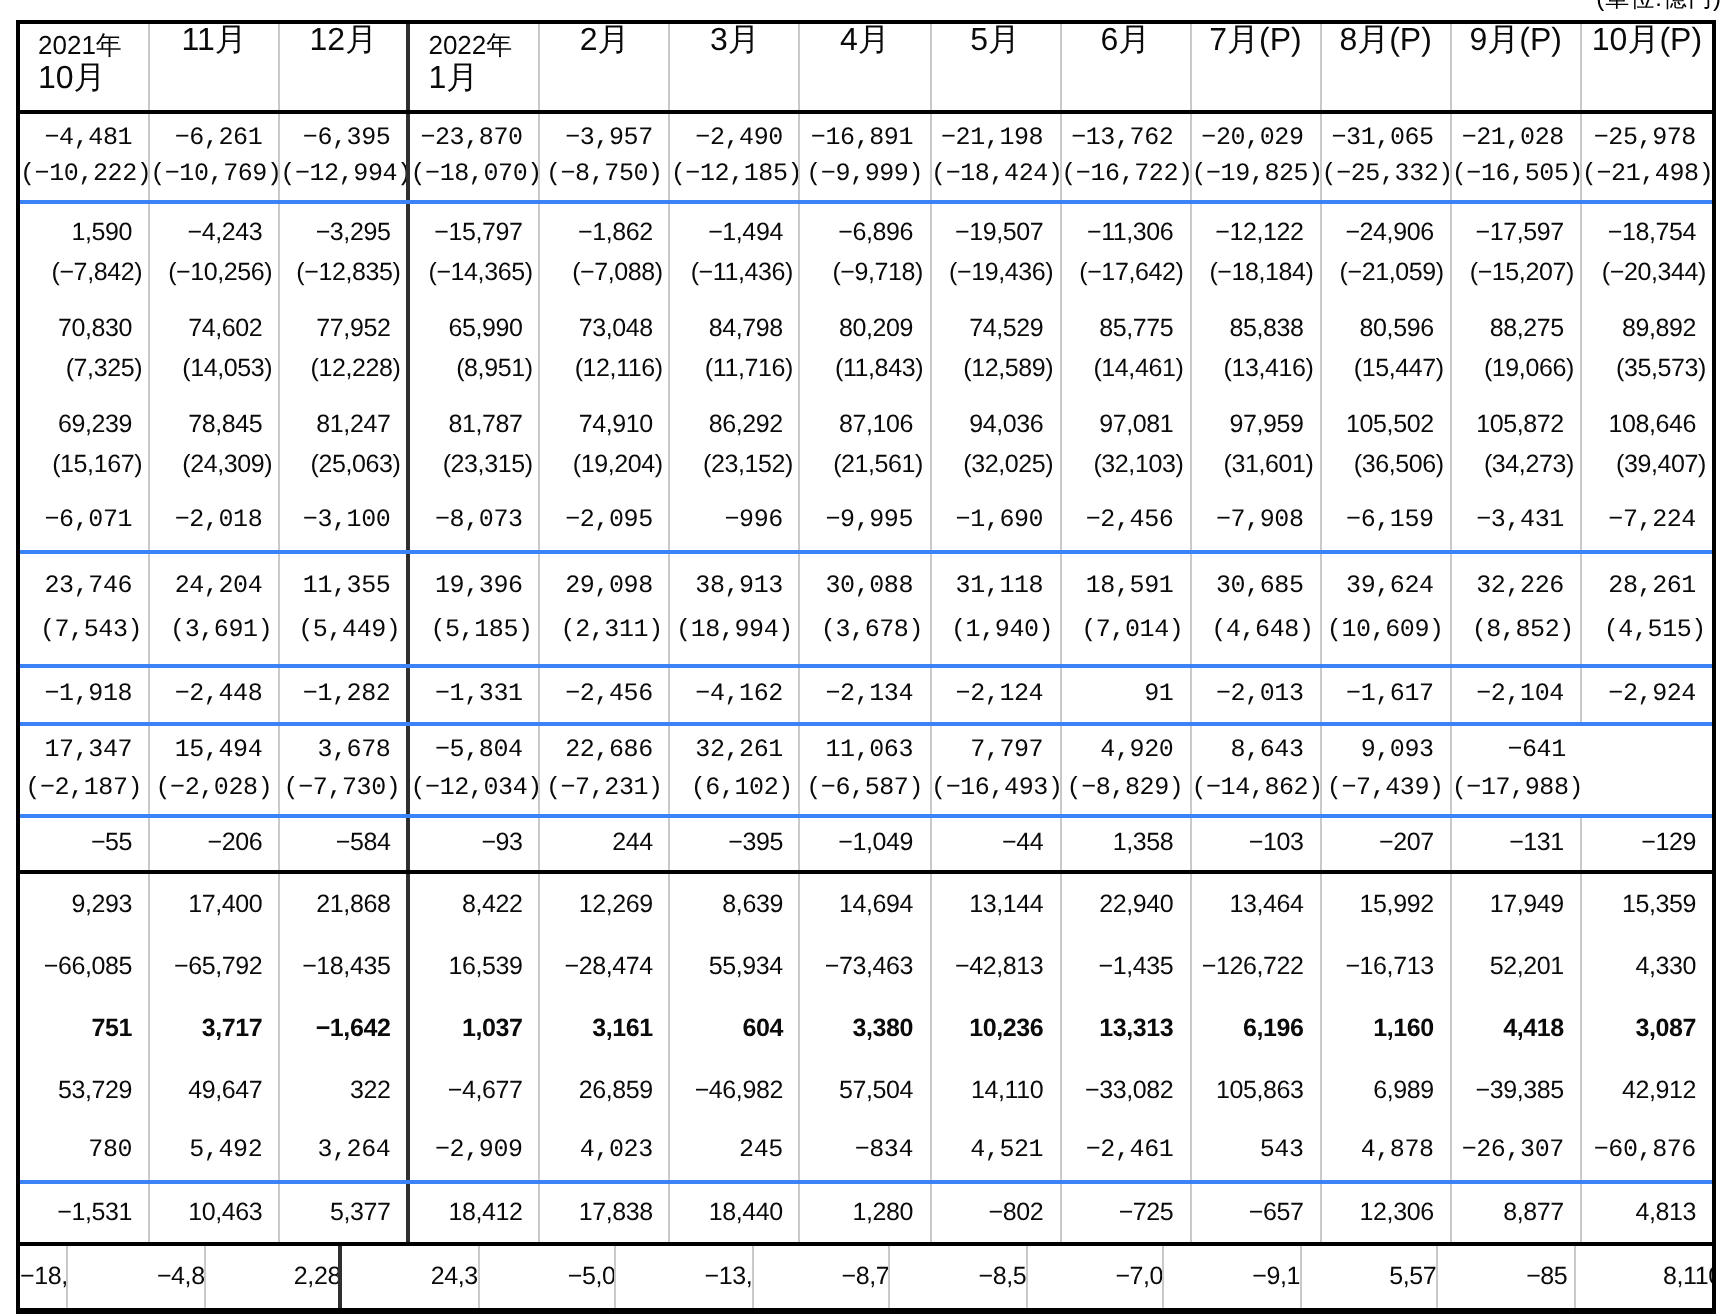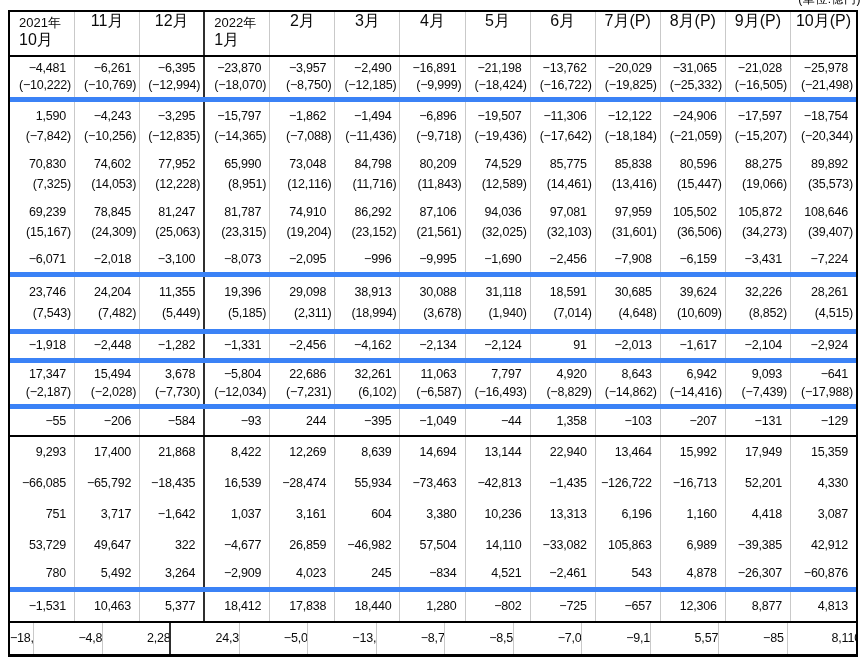--- a/index.html
+++ b/index.html
@@ -26,21 +26,21 @@
   .yr{font-size:13px;line-height:1.1;white-space:nowrap;}
   .mo{font-size:16px;line-height:1.1;white-space:nowrap;}
   .num,.paren{
     font-size:12.5px;line-height:1.05;text-align:right;white-space:nowrap;
     letter-spacing:-0.2px;
   }
   .num{padding-right:8px;}
   .paren{padding-right:3px;}
   .row.pair .cell{justify-content:space-evenly;}
   .row.single .cell{justify-content:center;}
-  .row.d-thin{border-bottom:5px solid #3b82f6;}
+  .row.d-thin{border-bottom:2px solid #3b82f6;font-family:Liberation Mono, monospace;}
   .row.d-thick{border-bottom:2px solid #000;}
 </style>
 </head>
 <body>
 
 <div class="sheet">
   <div class="unit">(単位:億円)</div>
   <div class="tbl">
       <div class="row head" style="height: 45px;">
         <div class="cell hcell yl">
@@ -342,21 +342,21 @@
           <div class="num">−7,224</div>
         </div>
       </div>
       <div class="row pair d-thin" style="height: 57px;">
         <div class="cell">
           <div class="num">23,746</div>
           <div class="paren">(7,543)</div>
         </div>
         <div class="cell">
           <div class="num">24,204</div>
-          <div class="paren">(7,482)</div>
+          <div class="paren">(3,691)</div>
         </div>
         <div class="cell">
           <div class="num">11,355</div>
           <div class="paren">(5,449)</div>
         </div>
         <div class="cell">
           <div class="num">19,396</div>
           <div class="paren">(5,185)</div>
         </div>
         <div class="cell">
@@ -472,24 +472,20 @@
         </div>
         <div class="cell">
           <div class="num">4,920</div>
           <div class="paren">(−8,829)</div>
         </div>
         <div class="cell">
           <div class="num">8,643</div>
           <div class="paren">(−14,862)</div>
         </div>
         <div class="cell">
-          <div class="num">6,942</div>
-          <div class="paren">(−14,416)</div>
-        </div>
-        <div class="cell">
           <div class="num">9,093</div>
           <div class="paren">(−7,439)</div>
         </div>
         <div class="cell">
           <div class="num">−641</div>
           <div class="paren">(−17,988)</div>
         </div>
       </div>
       <div class="row single d-thick" style="height: 28px;">
         <div class="cell">
@@ -607,21 +603,21 @@
         <div class="cell">
           <div class="num">−16,713</div>
         </div>
         <div class="cell">
           <div class="num">52,201</div>
         </div>
         <div class="cell">
           <div class="num">4,330</div>
         </div>
       </div>
-      <div class="row single" style="height: 31px;">
+      <div class="row single" style="height: 31px; font-weight: bold;">
         <div class="cell">
           <div class="num">751</div>
         </div>
         <div class="cell">
           <div class="num">3,717</div>
         </div>
         <div class="cell">
           <div class="num">−1,642</div>
         </div>
         <div class="cell">

